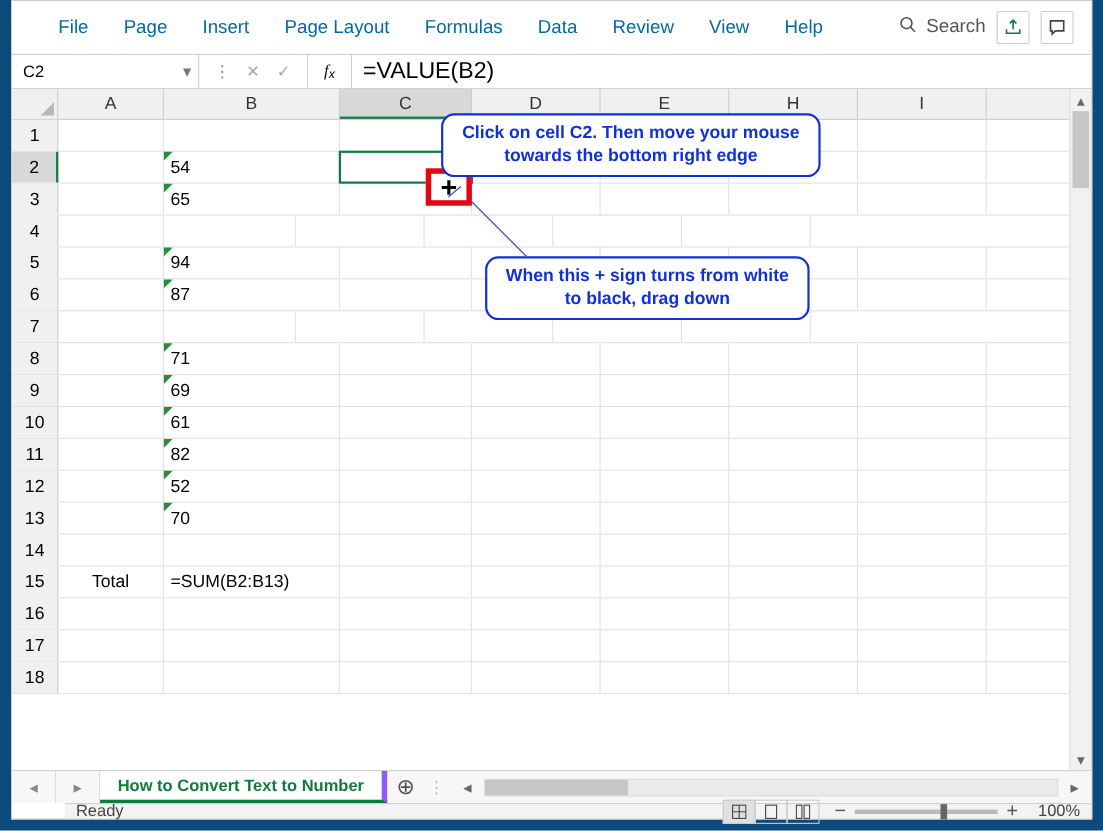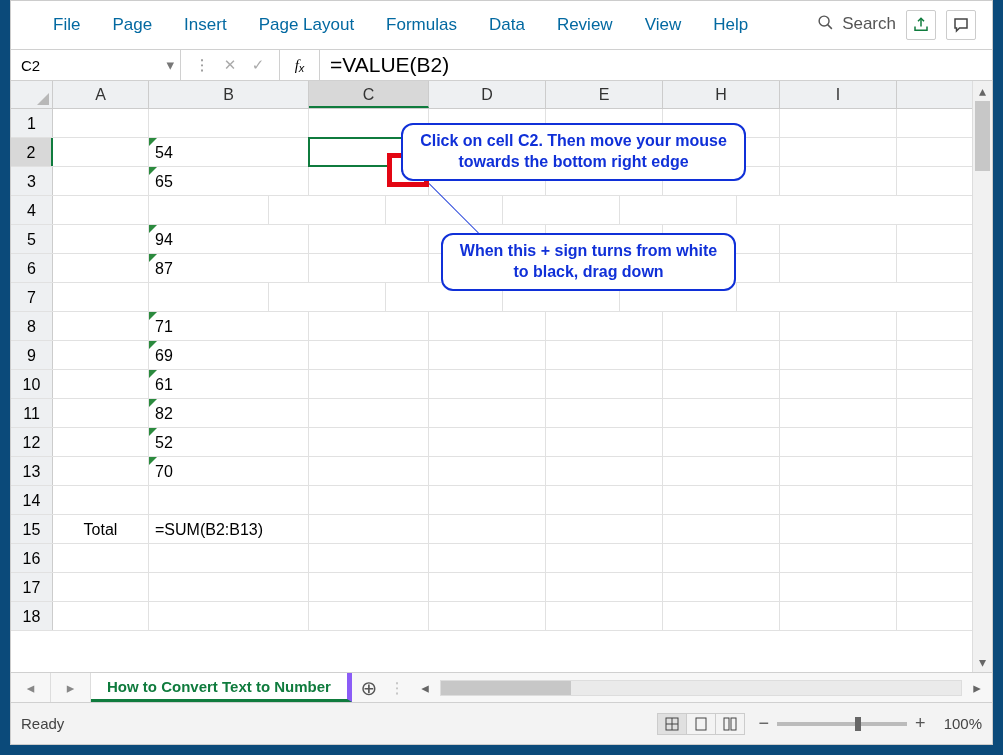--- a/index.html
+++ b/index.html
@@ -198,21 +198,21 @@
     background: #fff;
     color: #1030d8;
     font-weight: 600;
     text-align: center;
     padding: 6px 12px;
     font-size: 16px;
     line-height: 1.3;
     pointer-events: none;
     z-index: 5;
   }
-  .callout1 { left: 390px; top: -6px; width: 345px; margin-top: 20px; }
+  .callout1 { left: 390px; top: -6px; width: 345px; }
   .callout2 { left: 430px; top: 124px; width: 295px; }
   .connector {
     position: absolute;
     background: #1030d8;
     height: 1px;
     z-index: 4;
     pointer-events: none;
     transform-origin: left center;
   }
   
@@ -267,27 +267,28 @@
   }
   .hscroll-thumb {
     position:absolute; left:0; top:0; bottom:0; width:130px; background:#c7c7c7;
   }
   .hscroll-arrow { width:18px; text-align:center; color:#666; cursor:pointer; }
   .dots-sep {
     width:24px; display:flex; align-items:center; justify-content:center; color:#bbb; letter-spacing:2px;
   }
   
   .status-bar {
-    height: 42px;
+    height: 14px;
     background: #f3f3f3;
     border-top: 1px solid #d0d0d0;
     display:flex; align-items:center;
     padding: 0 10px;
     font-size: 15px;
     color: #444;
+    margin-left: 48px;
   }
   .status-bar .spacer { flex:1; }
   .view-btns { display:flex; gap:0; margin-right:14px; }
   .view-btn { width:30px; height:22px; border:1px solid #ccc; display:flex; align-items:center; justify-content:center; cursor:pointer; margin-left:-1px; }
   .view-btn.active { background:#e0e0e0; }
   .zoom-slider {
     display:flex; align-items:center; gap:8px;
   }
   .slider-track {
     width:130px; height:4px; background:#bbb; position:relative;

